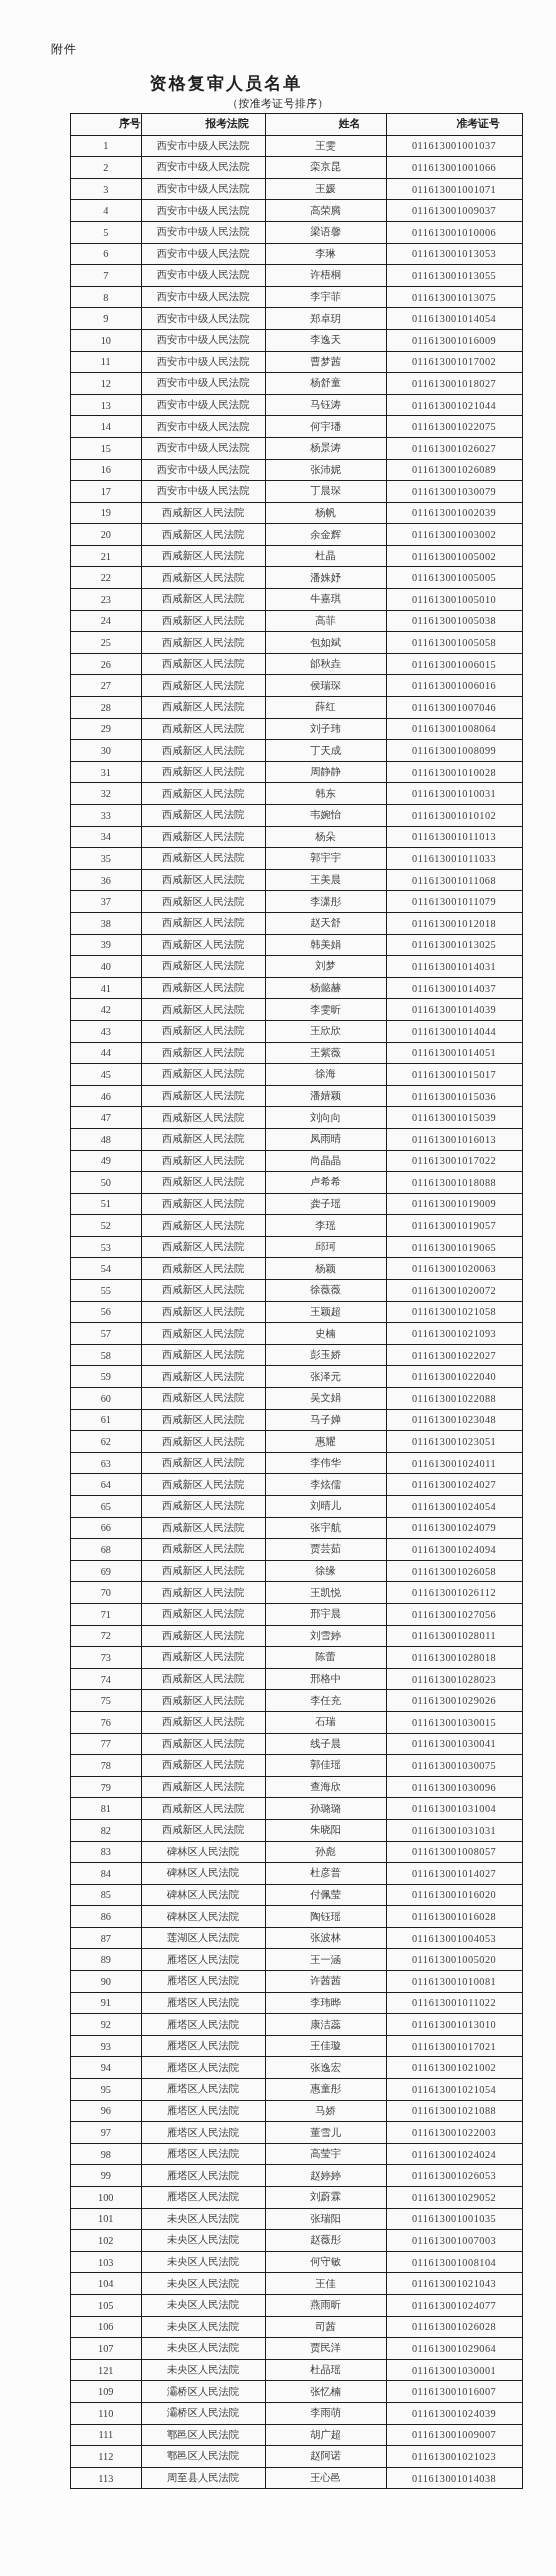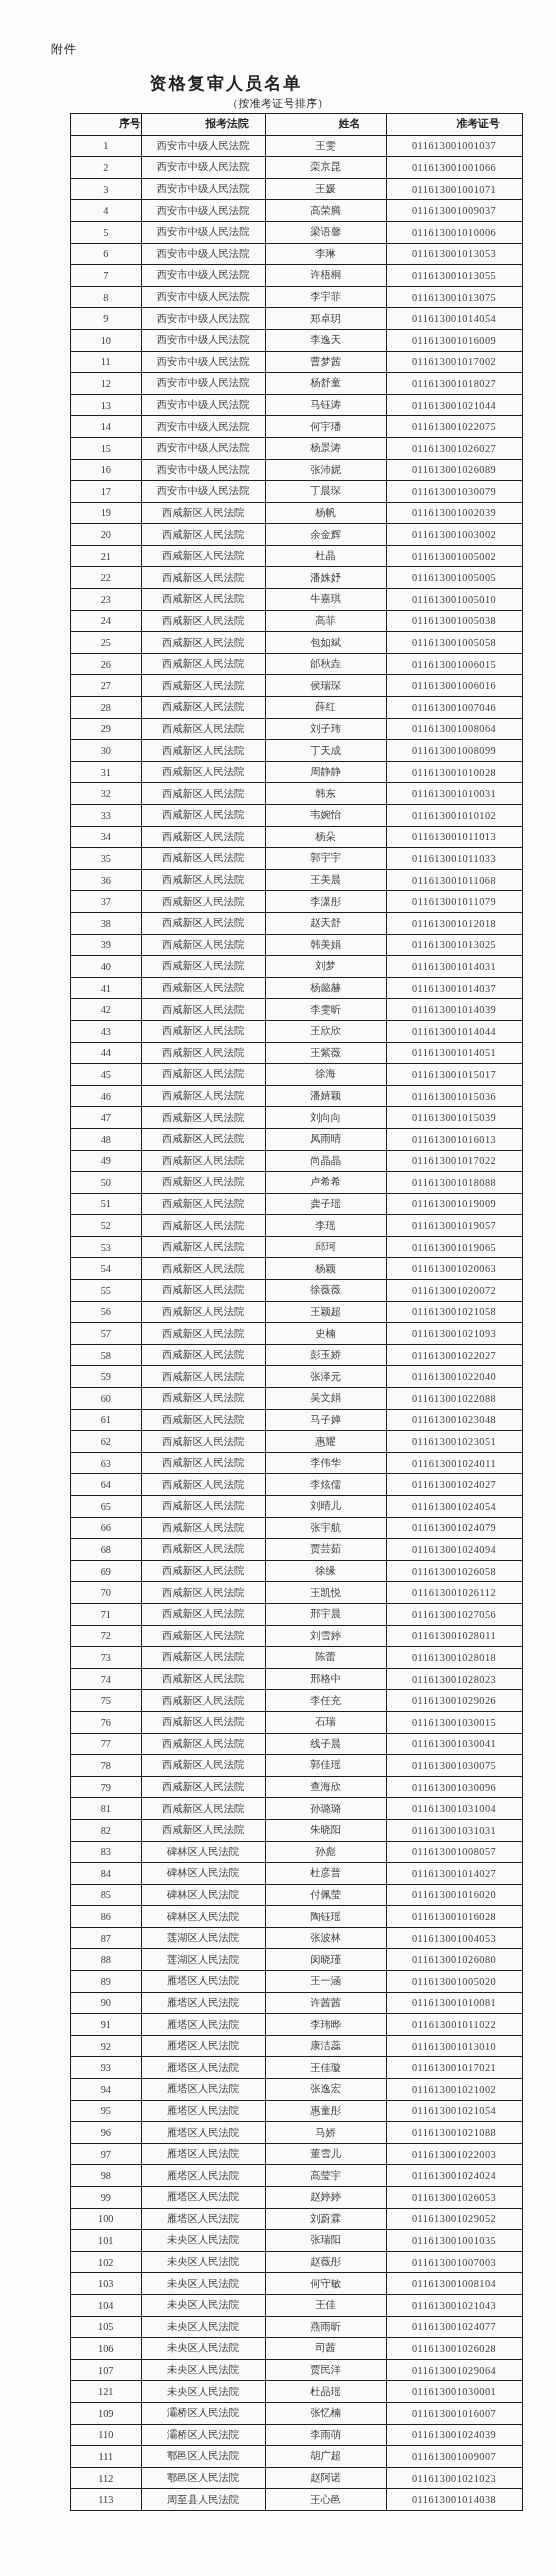--- a/index.html
+++ b/index.html
@@ -612,26 +612,20 @@
             <td data-name="cell-name">陶钰瑶</td>
             <td data-name="cell-ticket">011613001016028</td>
           </tr>
           <tr data-name="table-row">
             <td data-name="cell-seq">87</td>
             <td data-name="cell-court">莲湖区人民法院</td>
             <td data-name="cell-name">张波林</td>
             <td data-name="cell-ticket">011613001004053</td>
           </tr>
           <tr data-name="table-row">
-            <td data-name="cell-seq">88</td>
-            <td data-name="cell-court">莲湖区人民法院</td>
-            <td data-name="cell-name">闵晓瑾</td>
-            <td data-name="cell-ticket">011613001026080</td>
-          </tr>
-          <tr data-name="table-row">
             <td data-name="cell-seq">89</td>
             <td data-name="cell-court">雁塔区人民法院</td>
             <td data-name="cell-name">王一涵</td>
             <td data-name="cell-ticket">011613001005020</td>
           </tr>
           <tr data-name="table-row">
             <td data-name="cell-seq">90</td>
             <td data-name="cell-court">雁塔区人民法院</td>
             <td data-name="cell-name">许茜茜</td>
             <td data-name="cell-ticket">011613001010081</td>

